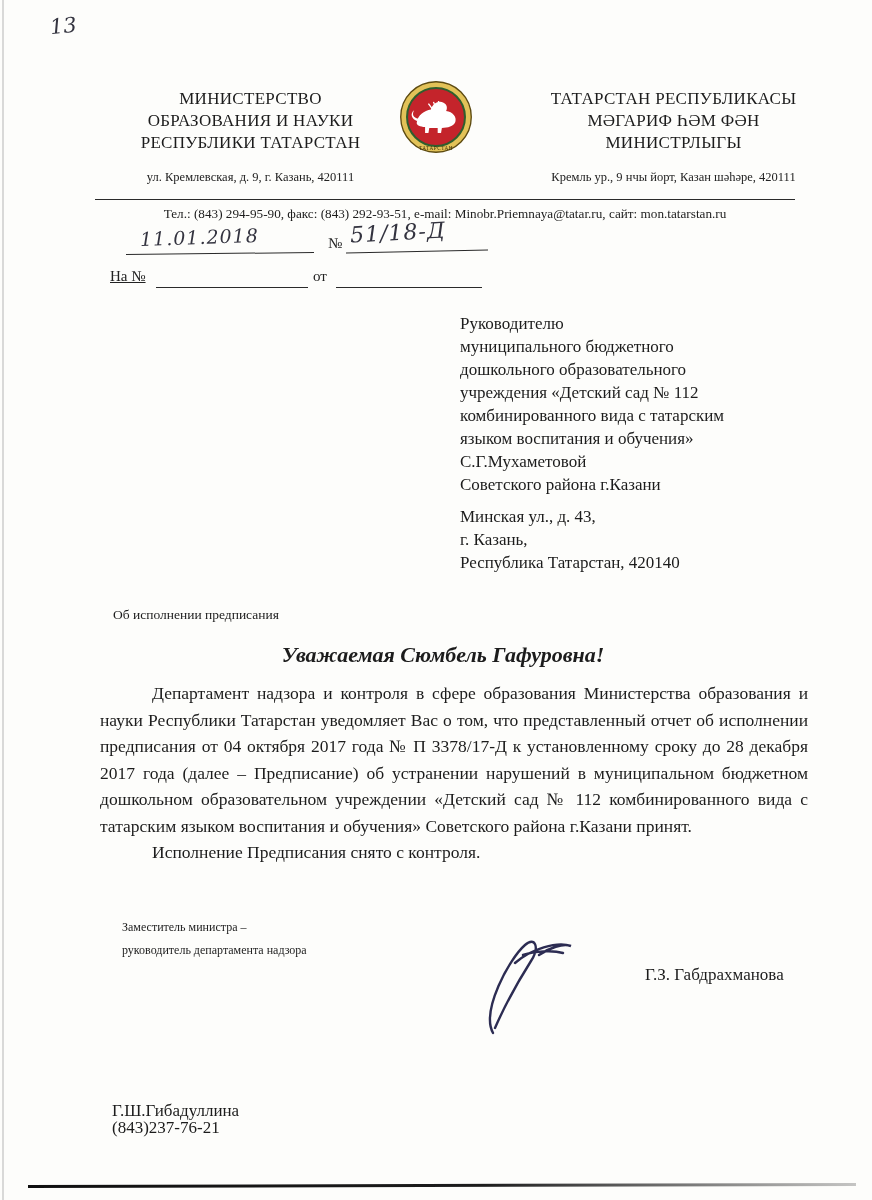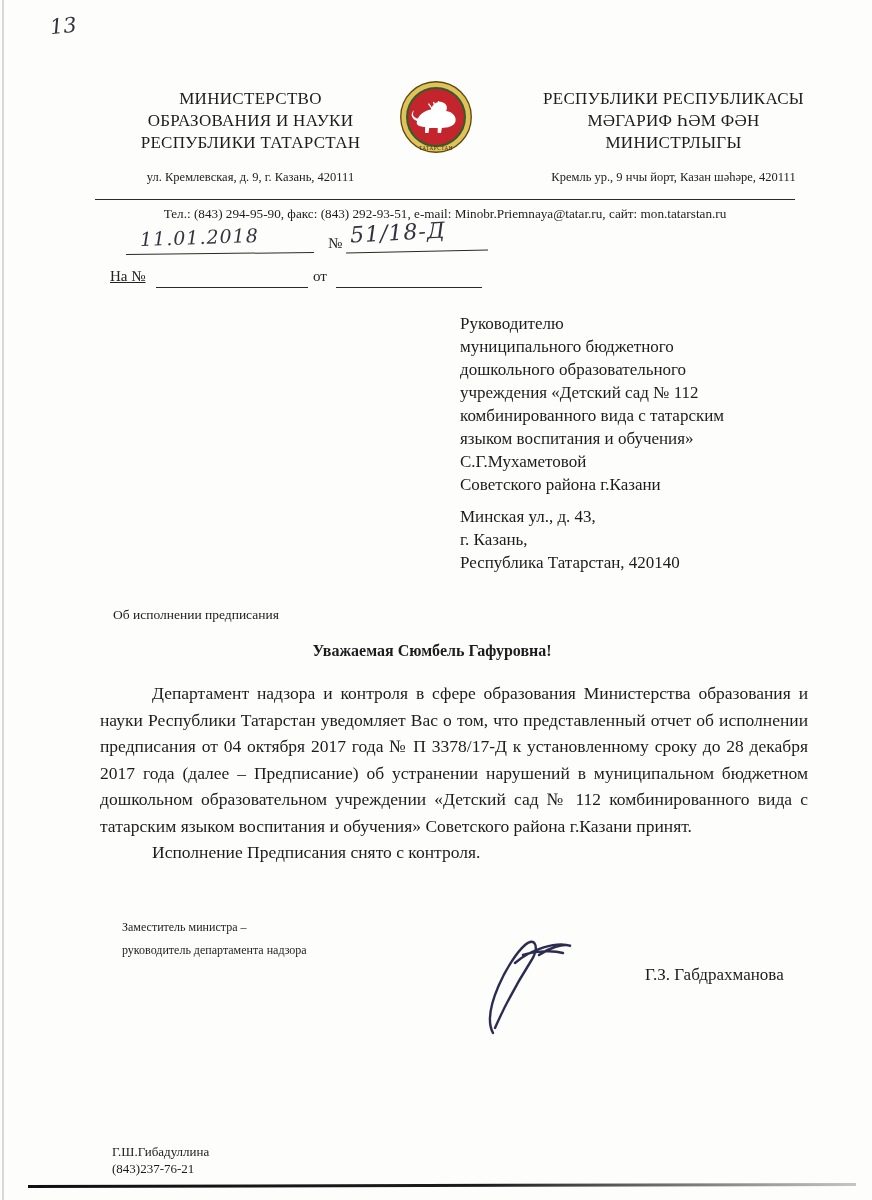--- a/index.html
+++ b/index.html
@@ -14,21 +14,21 @@
   .hw { font-family:"DejaVu Serif", serif; font-style:italic; color:#33333f; }
   .lh-title { font-size:17px; line-height:22px; letter-spacing:.3px; }
   .lh-addr { font-size:12.5px; color:#222; }
   .rule { border-top:1.6px solid #2a2a2a; height:0; }
   .uline { border-bottom:1.2px solid #2a2a2a; height:0; }
   .ref-label { font-size:15px; color:#222; }
   .addr-line { font-size:17px; line-height:23px; }
   .body-text { font-size:17.5px; line-height:26.5px; text-align:justify; }
   .body-text p { text-indent:52px; }
   .sig-line { font-size:12px; line-height:23px; }
-  .foot { font-size:13px; line-height:17px;margin-top:41px; }
+  .foot { font-size:17px; line-height:17px; }
   .scan-edge-left { left:2px; top:0; width:2px; height:100%; background:rgba(110,110,110,.25); }
   .scan-bottom {
     left:28px; top:1184px; width:828px; height:3px;
     background:linear-gradient(to right,#101010 0%,#1c1c1c 55%,rgba(30,30,30,.25) 100%);
     transform:rotate(-.15deg);
   }
 </style>
 </head>
 <body>
 
@@ -52,21 +52,21 @@
       <circle cx="50" cy="50" r="34.5" fill="#c4242b" stroke="#2f5e2e" stroke-width="2.4"></circle>
 
       <path d="M27 57 C28 48 36 42 44 41 C46 34 53 30 59 33 C63 35 64 39 62 43 C70 44 75 50 73 56 C71 61 64 63 57 63 L56 69 L52 69 L52 63 L42 63 L41 69 L37 69 L37 62 C31 61 27 60 27 57 Z" fill="#ffffff"></path>
       <path d="M28 55 C21 53 18.5 46 24 42 C21 47 23 51 29 52 Z" fill="#ffffff"></path>
       <path d="M46 41 L41 34 M50 40 L47 32 M54 40 L53 31" stroke="#ffffff" stroke-width="1.6" fill="none"></path>
       <text x="50" y="89.5" text-anchor="middle" font-size="6.2" fill="#3d3007" letter-spacing="0.6">ТАТАРСТАН</text>
     </svg>
   </div>
 
   <div class="abs center lh-title" style="left:486px; top:88px; width:375px;">
-    <div>РЕСПУБЛИКИ РЕСПУБЛИКАСЫ</div>
+    <div>ТАТАРСТАН РЕСПУБЛИКАСЫ</div>
     <div>МӘГАРИФ ҺӘМ ФӘН</div>
     <div>МИНИСТРЛЫГЫ</div>
   </div>
   <div class="abs center lh-addr" style="left:486px; top:170px; width:375px;">Кремль ур., 9 нчы йорт, Казан шәһәре, 420111</div>
 
   <div class="abs rule" style="left:95px; top:199px; width:700px;"></div>
   <div class="abs center" style="left:85px; top:206px; width:720px; font-size:13.2px;">Тел.: (843) 294-95-90, факс: (843) 292-93-51, e-mail: Minobr.Priemnaya@tatar.ru, сайт: mon.tatarstan.ru</div>
 
   <div class="abs hw" style="left:140px; top:226px; font-size:19px; letter-spacing:1px; transform:rotate(-2deg);">11.01.2018</div>
   <div class="abs uline" style="left:126px; top:253px; width:188px; transform:rotate(-.6deg);"></div>
@@ -89,21 +89,21 @@
     <div class="addr-line">С.Г.Мухаметовой</div>
     <div class="addr-line">Советского района г.Казани</div>
     <div style="height:9px;"></div>
     <div class="addr-line">Минская ул., д. 43,</div>
     <div class="addr-line">г. Казань,</div>
     <div class="addr-line">Республика Татарстан, 420140</div>
   </div>
 
   <div class="abs" style="left:113px; top:607px; font-size:13.5px;">Об исполнении предписания</div>
 
-  <div class="abs center" style="left:79px; top:642px; width:706px; font-size:16px; font-weight:bold;">Уважаемая Сюмбель Гафуровна!</div>
+  <div class="abs center" style="left:90px; top:642px; width:706px; font-size:22px; font-weight:bold;font-style:italic;">Уважаемая Сюмбель Гафуровна!</div>
 
   <div class="abs body-text" style="left:100px; top:680px; width:708px;">
     <p>Департамент надзора и контроля в сфере образования Министерства образования и науки Республики Татарстан уведомляет Вас о том, что представленный отчет об исполнении предписания от 04 октября 2017 года № П 3378/17-Д к установленному сроку до 28 декабря 2017 года (далее – Предписание) об устранении нарушений в муниципальном бюджетном дошкольном образовательном учреждении «Детский сад № 112 комбинированного вида с татарским языком воспитания и обучения» Советского района г.Казани  принят.</p>
     <p>Исполнение Предписания снято с контроля.</p>
   </div>
 
   <div class="abs" style="left:122px; top:916px; width:330px;">
     <div class="sig-line">Заместитель министра –</div>
     <div class="sig-line">руководитель департамента надзора</div>
   </div>

